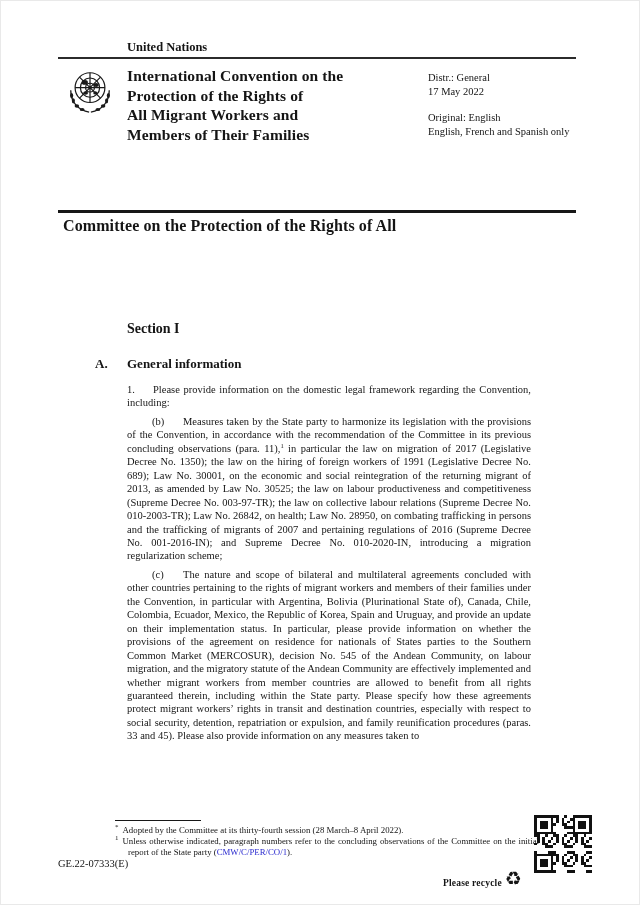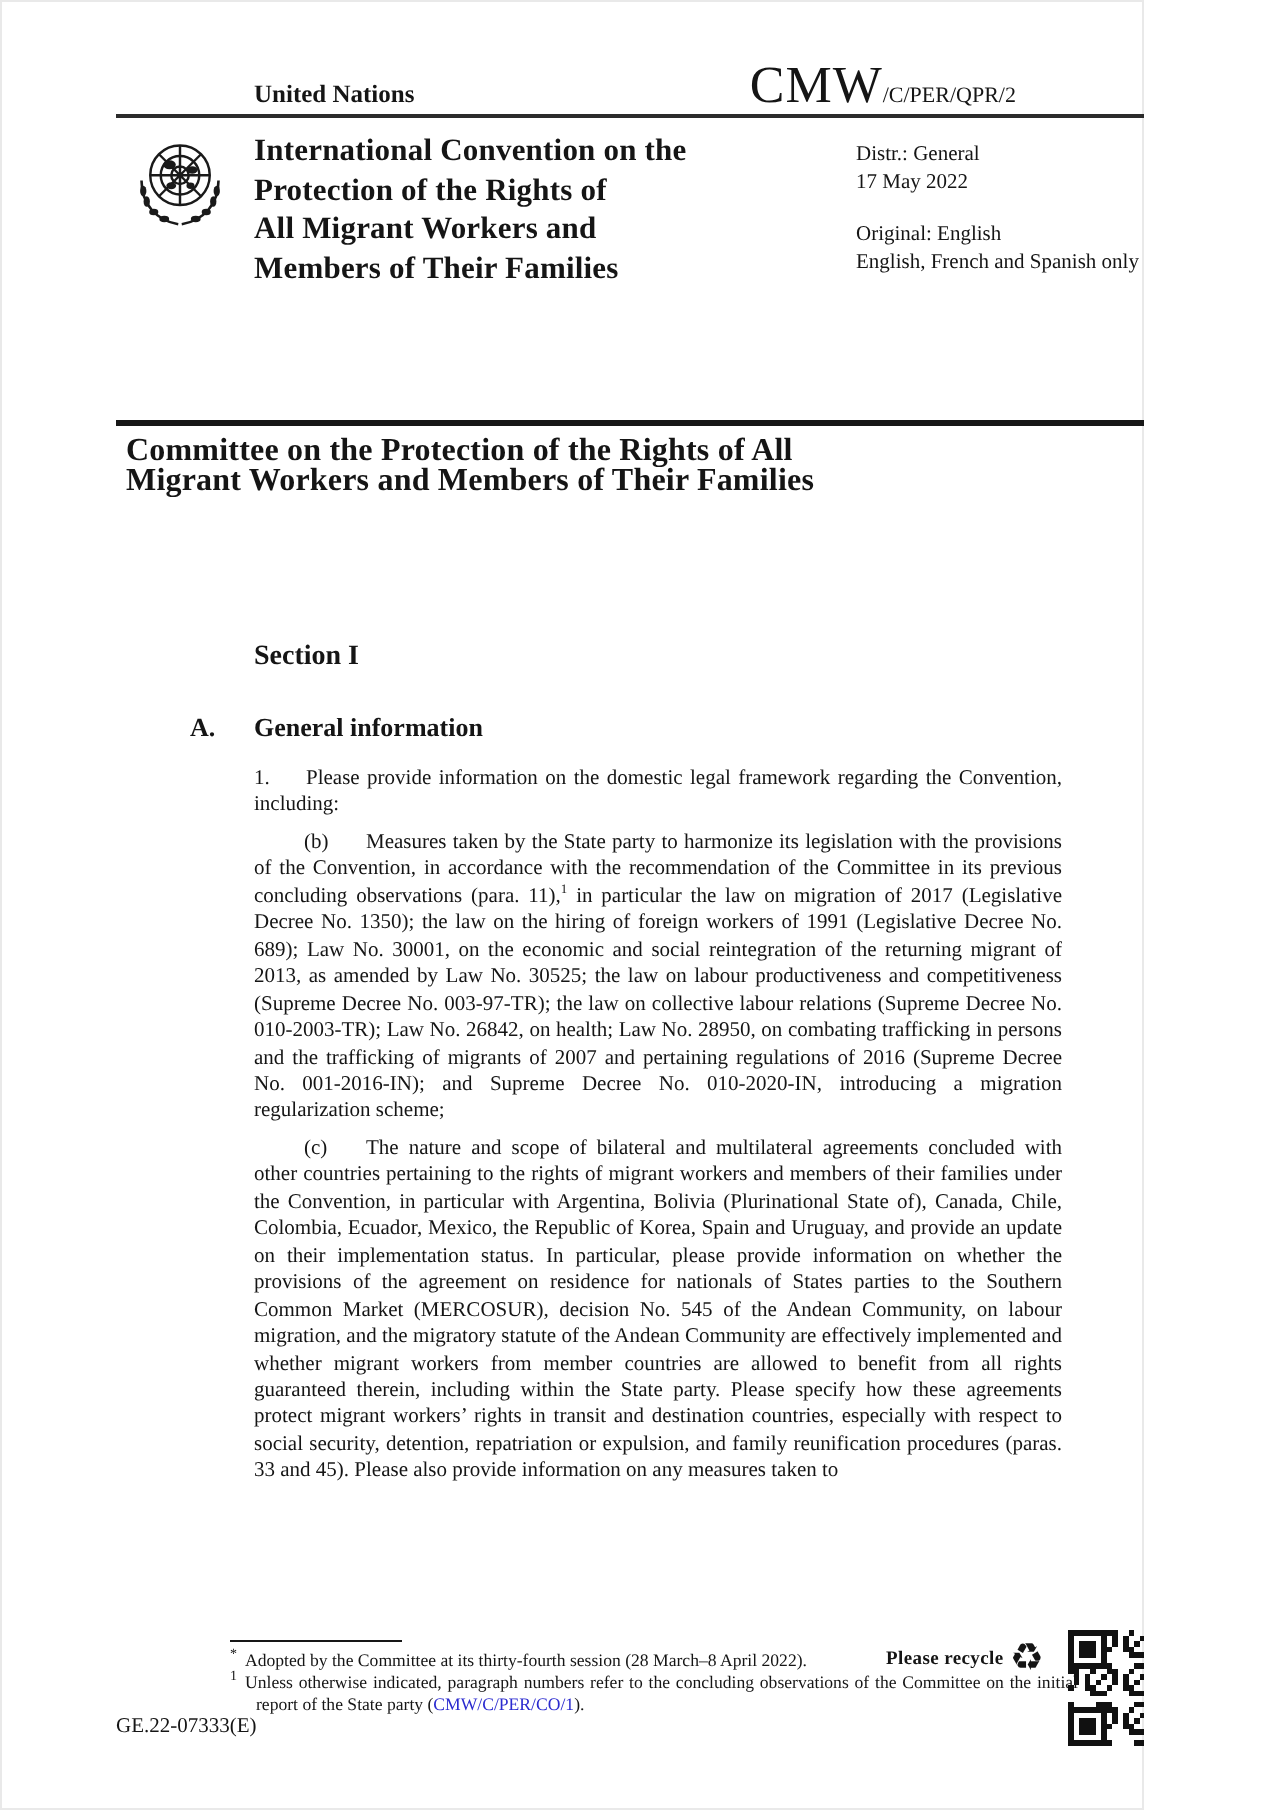--- a/index.html
+++ b/index.html
@@ -1,17 +1,17 @@
 <!DOCTYPE html>
 <html style="--link: #2b2bcf;"><head>
 <meta charset="utf-8">
 <style>
   html,body{margin:0;padding:0;background:#ffffff;}
   .page{
-    position:relative;width:572px;height:905px;background:#ffffff;overflow:hidden;
+    position:relative;width:640px;height:905px;background:#ffffff;overflow:hidden;
     font-family:"Liberation Serif", serif;color:#151515;
     box-shadow:inset 0 0 0 1px #e9e9e9;
   }
   
   .un-label{position:absolute;top:40px;left:127px;font-size:12.5px;font-weight:bold;}
   .doc-symbol{position:absolute;top:28px;right:64px;white-space:nowrap;}
   .sym-main{font-size:26px;letter-spacing:.5px;}
   .sym-suffix{font-size:11px;}
   .header-rule{position:absolute;top:57px;left:58px;width:518px;height:2px;background:#2b2b2b;}
   .emblem{position:absolute;top:64px;left:62px;width:56px;height:56px;}
@@ -36,33 +36,31 @@
   .sub-para .pnum{width:31px;text-indent:0;}
   .fn-ref{font-size:6.5px;vertical-align:super;line-height:0;}
   
   .fn-sep{position:absolute;top:820px;left:115px;width:86px;border-top:1.5px solid #171717;}
   .footnotes{position:absolute;top:825px;left:115px;width:424px;font-size:8.8px;line-height:11.2px;text-align:justify;}
   .fn{padding-left:13px;text-indent:-13px;}
   .fn-marker{font-size:7px;vertical-align:super;margin-right:4px;line-height:0;}
   .doc-link{color:var(--link,#2b2bcf);text-decoration:none;}
   
   .ge{position:absolute;top:858px;left:58px;font-size:10.5px;}
-  .recycle{position:absolute;top:820px;left:443px;display:flex;align-items:center;font-size:9.5px;font-weight:bold;letter-spacing:.2px;}
+  .recycle{position:absolute;top:869px;left:443px;display:flex;align-items:flex-end;font-size:9.5px;font-weight:bold;letter-spacing:.2px;}
   .r-icon{font-family:"DejaVu Sans", sans-serif;font-size:19px;font-weight:normal;margin-left:3px;line-height:1;}
   .qr{position:absolute;top:815px;left:534px;width:58px;height:58px;}
 </style>
 </head>
 <body>
 
 <div class="page">
 
   <div class="un-label">United Nations</div>
 
-  <div class="doc-symbol"><span class="sym-main">CMW</span><span class="sym-suffix">/C/PER/QPR/2</span>
-  </div>
 
   <div class="header-rule"></div>
 
   <div class="emblem">
     <svg width="56" height="56" viewBox="0 0 64 64">
       <g stroke="#1a1a1a" fill="none" stroke-width="1.4">
         <circle cx="32" cy="27" r="17"></circle>
         <circle cx="32" cy="27" r="11"></circle>
         <circle cx="32" cy="27" r="5"></circle>
         <path d="M15 27 H49 M32 10 V44 M20 15 L44 39 M44 15 L20 39"></path>
@@ -102,21 +100,20 @@
     <div>17 May 2022</div>
     <div class="gap"></div>
     <div>Original: English</div>
     <div>English, French and Spanish only</div>
   </div>
 
   <div class="thick-rule"></div>
 
   <div class="committee">
     <div>Committee on the Protection of the Rights of All</div>
-    <div>Migrant Workers and Members of Their Families</div>
   </div>
 
 
   <div class="section-h">Section I</div>
 
   <div class="subsection">
     <span class="sub-label">A.</span><span>General information</span>
   </div>
 
   <div class="body">

